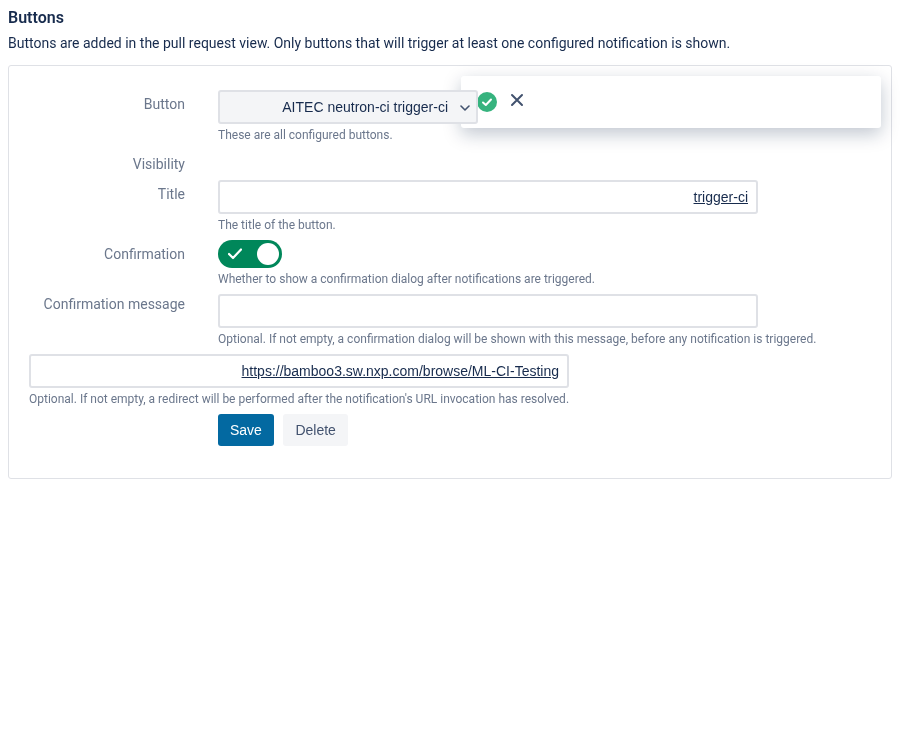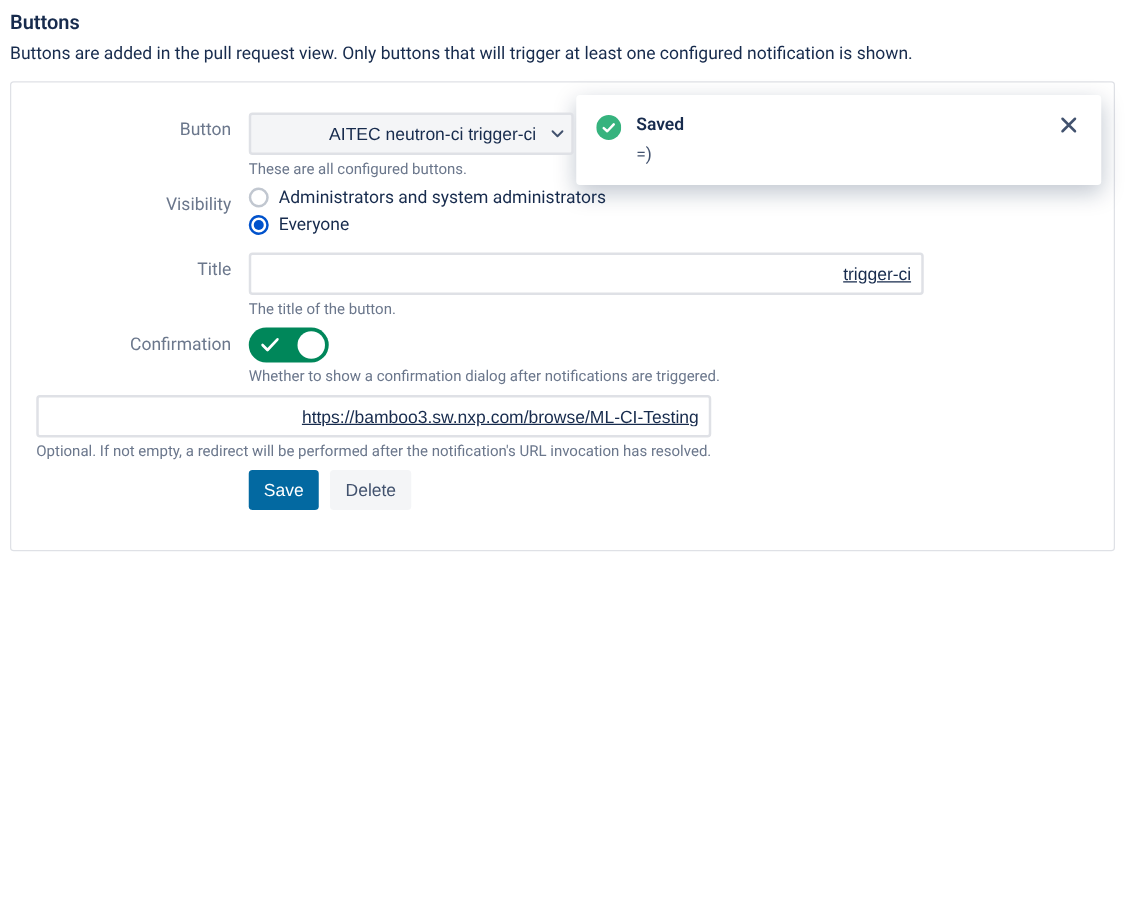--- a/index.html
+++ b/index.html
@@ -24,20 +24,21 @@
       border: 1px solid #DFE1E6;
       border-radius: 3px;
       margin-top: 14px;
       padding: 24px 20px 24px 20px;
       position: relative;
     }
     .form-row {
       display: flex;
       align-items: flex-start;
       margin-bottom: 8px;
+      gap: 19px;
     }
     .form-row .label-col {
       width: 170px;
       text-align: right;
       padding-right: 14px;
       padding-top: 6px;
       color: #6B778C;
       font-size: 14px;
       flex-shrink: 0;
     }
@@ -134,24 +135,20 @@
 
 <div class="panel">
 
   <div class="toast">
     <span class="icon-circle">
       <svg viewBox="0 0 20 20" width="20" height="20">
         <circle cx="10" cy="10" r="10" fill="#36B37E"></circle>
         <path d="M6 10.5 L8.8 13 L14 7.5" stroke="#fff" stroke-width="2" fill="none" stroke-linecap="round" stroke-linejoin="round"></path>
       </svg>
     </span>
-    <div class="toast-body">
-      <div class="toast-title">Saved</div>
-      <div class="toast-msg">=)</div>
-    </div>
     <span class="close-btn">
       <svg viewBox="0 0 16 16" width="16" height="16">
         <path d="M3 3 L13 13 M13 3 L3 13" stroke="#42526E" stroke-width="2" stroke-linecap="round"></path>
       </svg>
     </span>
   </div>
 
   <div class="form-row">
     <div class="label-col">Button</div>
     <div class="field-col">
@@ -164,32 +161,20 @@
               <path d="M1 3 L5 7 L9 3" stroke="#42526E" stroke-width="1.6" fill="none" stroke-linecap="round" stroke-linejoin="round"></path>
             </svg>
         </span>
       </div>
       <div class="help-text">These are all configured buttons.</div>
     </div>
   </div>
 
   <div class="form-row">
     <div class="label-col">Visibility</div>
-    <div class="field-col">
-      <div class="radio-row">
-        <span class="radio-outer"></span>
-        <span class="radio-label">Administrators and system administrators</span>
-      </div>
-      <div class="radio-row">
-        <span class="radio-outer checked">
-            <span class="radio-inner"></span>
-          </span>
-        <span class="radio-label">Everyone</span>
-      </div>
-    </div>
   </div>
 
   <div class="form-row">
     <div class="label-col">Title</div>
     <div class="field-col">
       <input type="text" class="text-field wide" value="trigger-ci" style="">
       <div class="help-text">The title of the button.</div>
     </div>
   </div>
 
@@ -199,20 +184,27 @@
       <div class="toggle">
         <svg class="check" width="14" height="12" viewBox="0 0 14 12">
             <path d="M1 6 L5 10 L13 1.5" stroke="#fff" stroke-width="2.2" fill="none" stroke-linecap="round" stroke-linejoin="round"></path>
           </svg>
         <span class="knob"></span>
       </div>
       <div class="help-text">Whether to show a confirmation dialog after notifications are triggered.</div>
     </div>
   </div>
 
+  <div class="form-row">
+    <div class="label-col" style="padding-top:2px">Confirmation message</div>
+    <div class="field-col">
+      <input type="text" class="text-field wide" value="" style="">
+      <div class="help-text">Optional. If not empty, a confirmation dialog will be shown with this message, before any notification is triggered.</div>
+    </div>
+  </div>
 
 
   <div class="form-row">
     <div class="field-col">
       <input type="text" class="text-field wide" value="https://bamboo3.sw.nxp.com/browse/ML-CI-Testing" style="">
       <div class="help-text">Optional. If not empty, a redirect will be performed after the notification's URL invocation has resolved.</div>
     </div>
   </div>
 
   <div class="form-row buttons-row">

